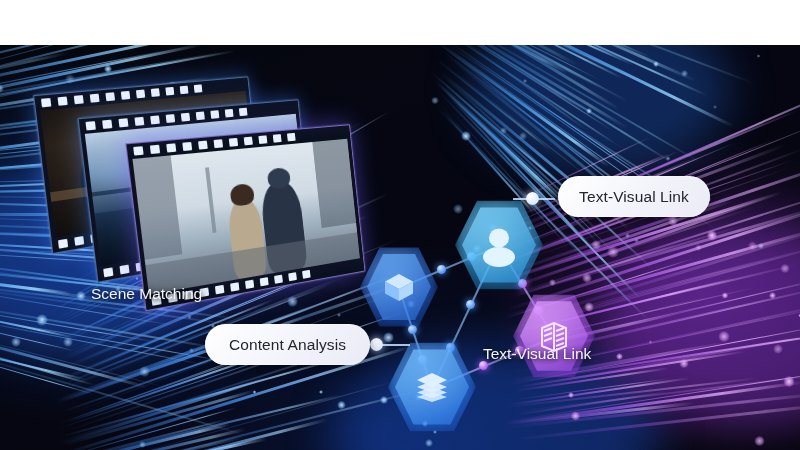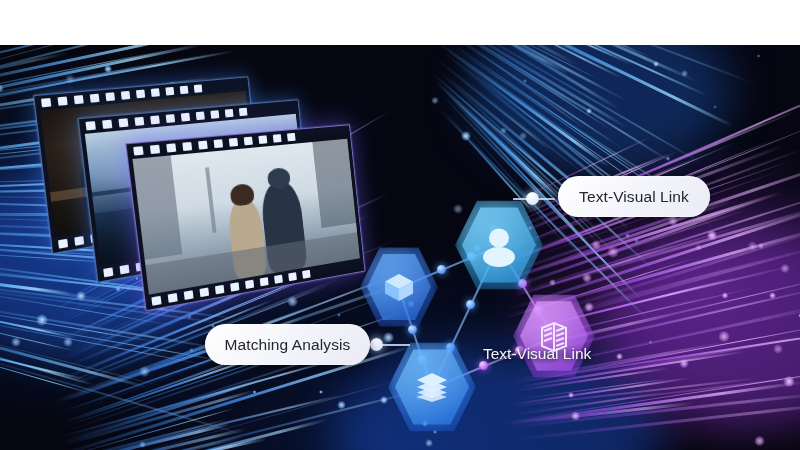--- a/index.html
+++ b/index.html
@@ -655,19 +655,20 @@
     <div class="conn-dot" style="left:526px;top:147px;"></div>
 
     <div class="pill" style="left:558px;top:131px;width:152px;height:41px;">
       <span>Text-Visual Link</span>
     </div>
 
     <div class="conn-line" style="left:374px;top:299px;width:36px;"></div>
     <div class="conn-dot" style="left:370px;top:293px;"></div>
 
     <div class="pill" style="left:205px;top:279px;width:165px;height:41px;">
-      <span>Matching Analysis</span>
+      <span>Content Analysis</span>
     </div>
 
+    <div class="plainlabel" style="left:91px;top:240px;">Scene Matching</div>
     <div class="plainlabel" style="left:483px;top:300px;">Text-Visual Link</div>
 
   </div>
 </div>
 
 </body></html>

